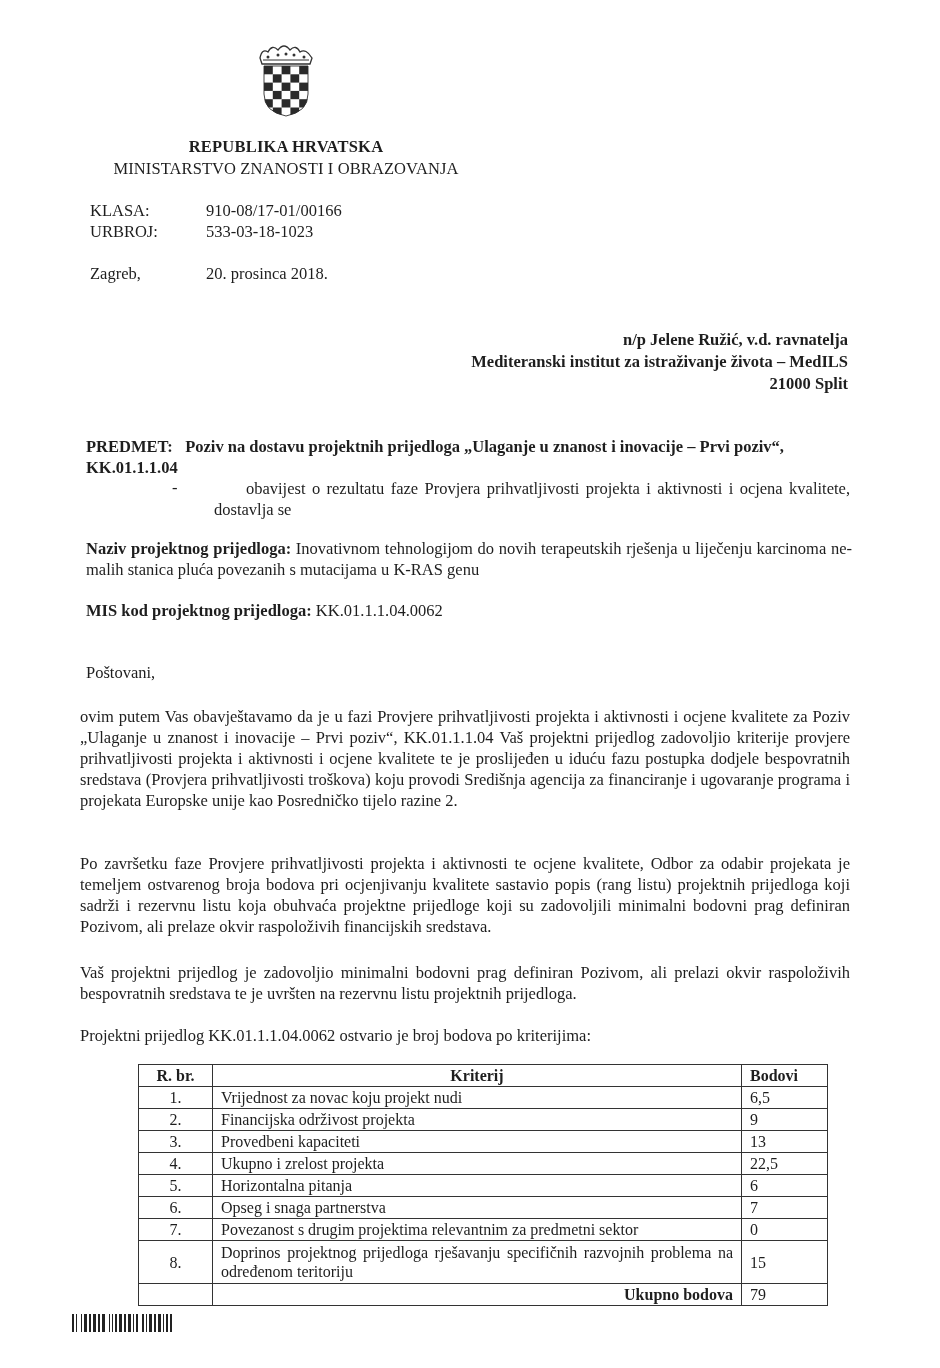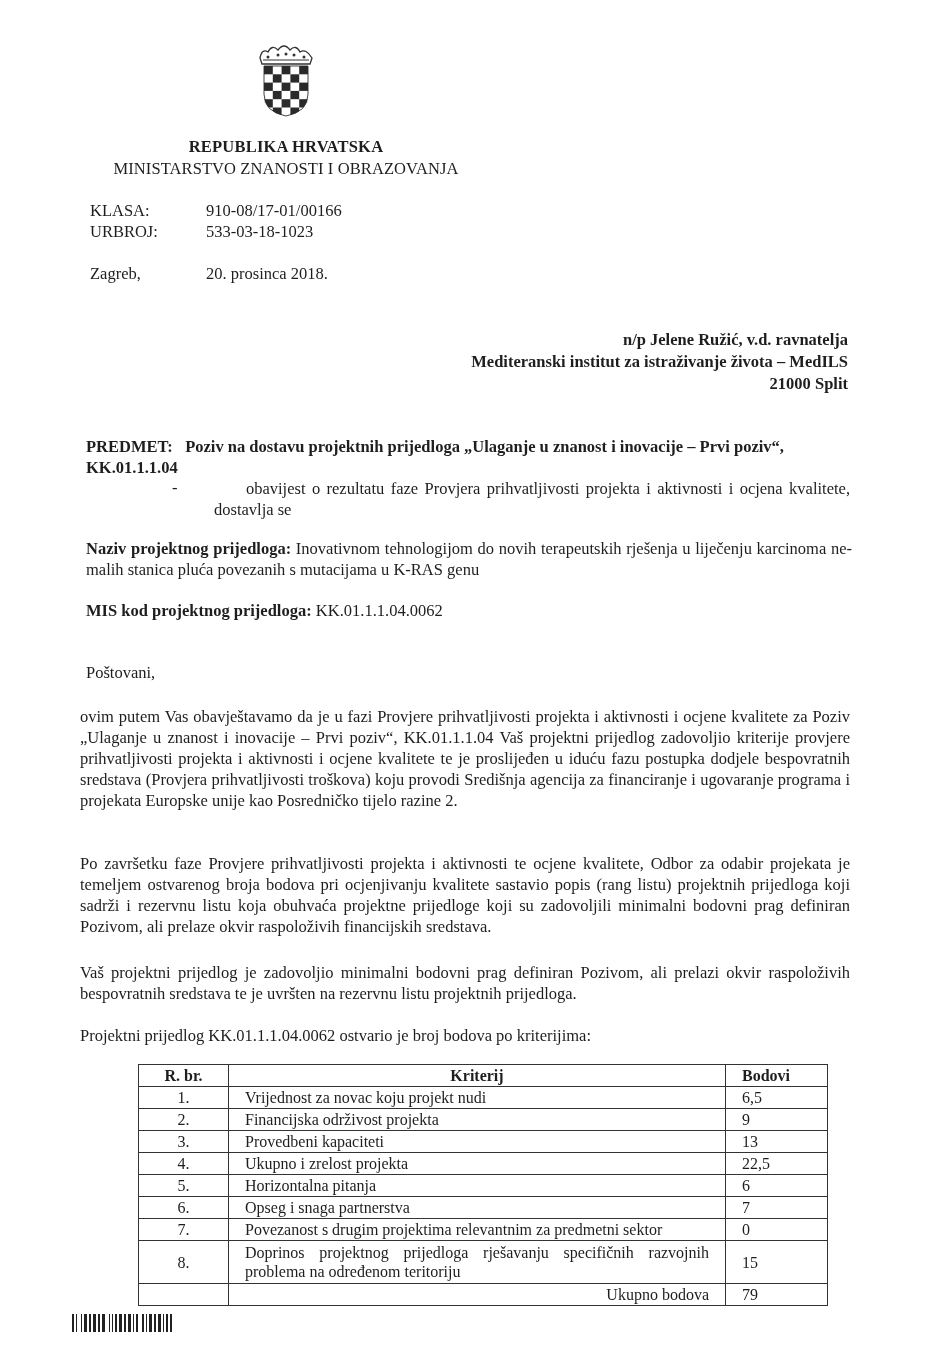--- a/index.html
+++ b/index.html
@@ -19,27 +19,27 @@
     .block { left: 86px; width: 766px; line-height: 21px; }
     .justify { text-align: justify; text-align-last: left; }
     .bold { font-weight: bold; }
     .predmet-dash { left: 172px; top: 478px; }
     .predmet-sub { left: 214px; width: 636px; top: 478px; line-height: 21px; text-align: justify; text-align-last: left; }
     table.scores {
       position: absolute; left: 138px; top: 1064px; width: 690px;
       border-collapse: collapse; font-size: 16px;
     }
     table.scores td, table.scores th {
-      border: 1px solid #333; padding: 0 16px; height: 21px; line-height: 19px;
+      border: 1px solid #333; padding: 0 8px; height: 21px; line-height: 19px;
     }
     table.scores th { font-weight: bold; text-align: center; }
     table.scores th.c-no, table.scores td.c-no { text-align: center; width: 57px; }
     table.scores th.c-pts, table.scores td.c-pts { text-align: left; width: 69px; }
     table.scores td.c-crit { text-align: justify; text-align-last: left; }
-    table.scores td.total-label { text-align: right; font-weight: normal; }
+    table.scores td.total-label { text-align: right; font-weight: bold; }
     .barcode { left: 72px; top: 1314px; height: 18px; display: flex; align-items: stretch; }
     .barcode span { display: block; background: #222; margin-right: 2px; }
   </style>
 </head>
 <body>
 
 <div class="abs crest">
   <svg width="64" height="76" viewBox="0 0 64 76">
 
     <path d="M6 16 Q8 6 14 10 Q18 2 24 8 Q30 0 36 8 Q42 2 46 10 Q52 6 58 16 L56 22 L8 22 Z" fill="#fff" stroke="#333" stroke-width="1.3"></path>

